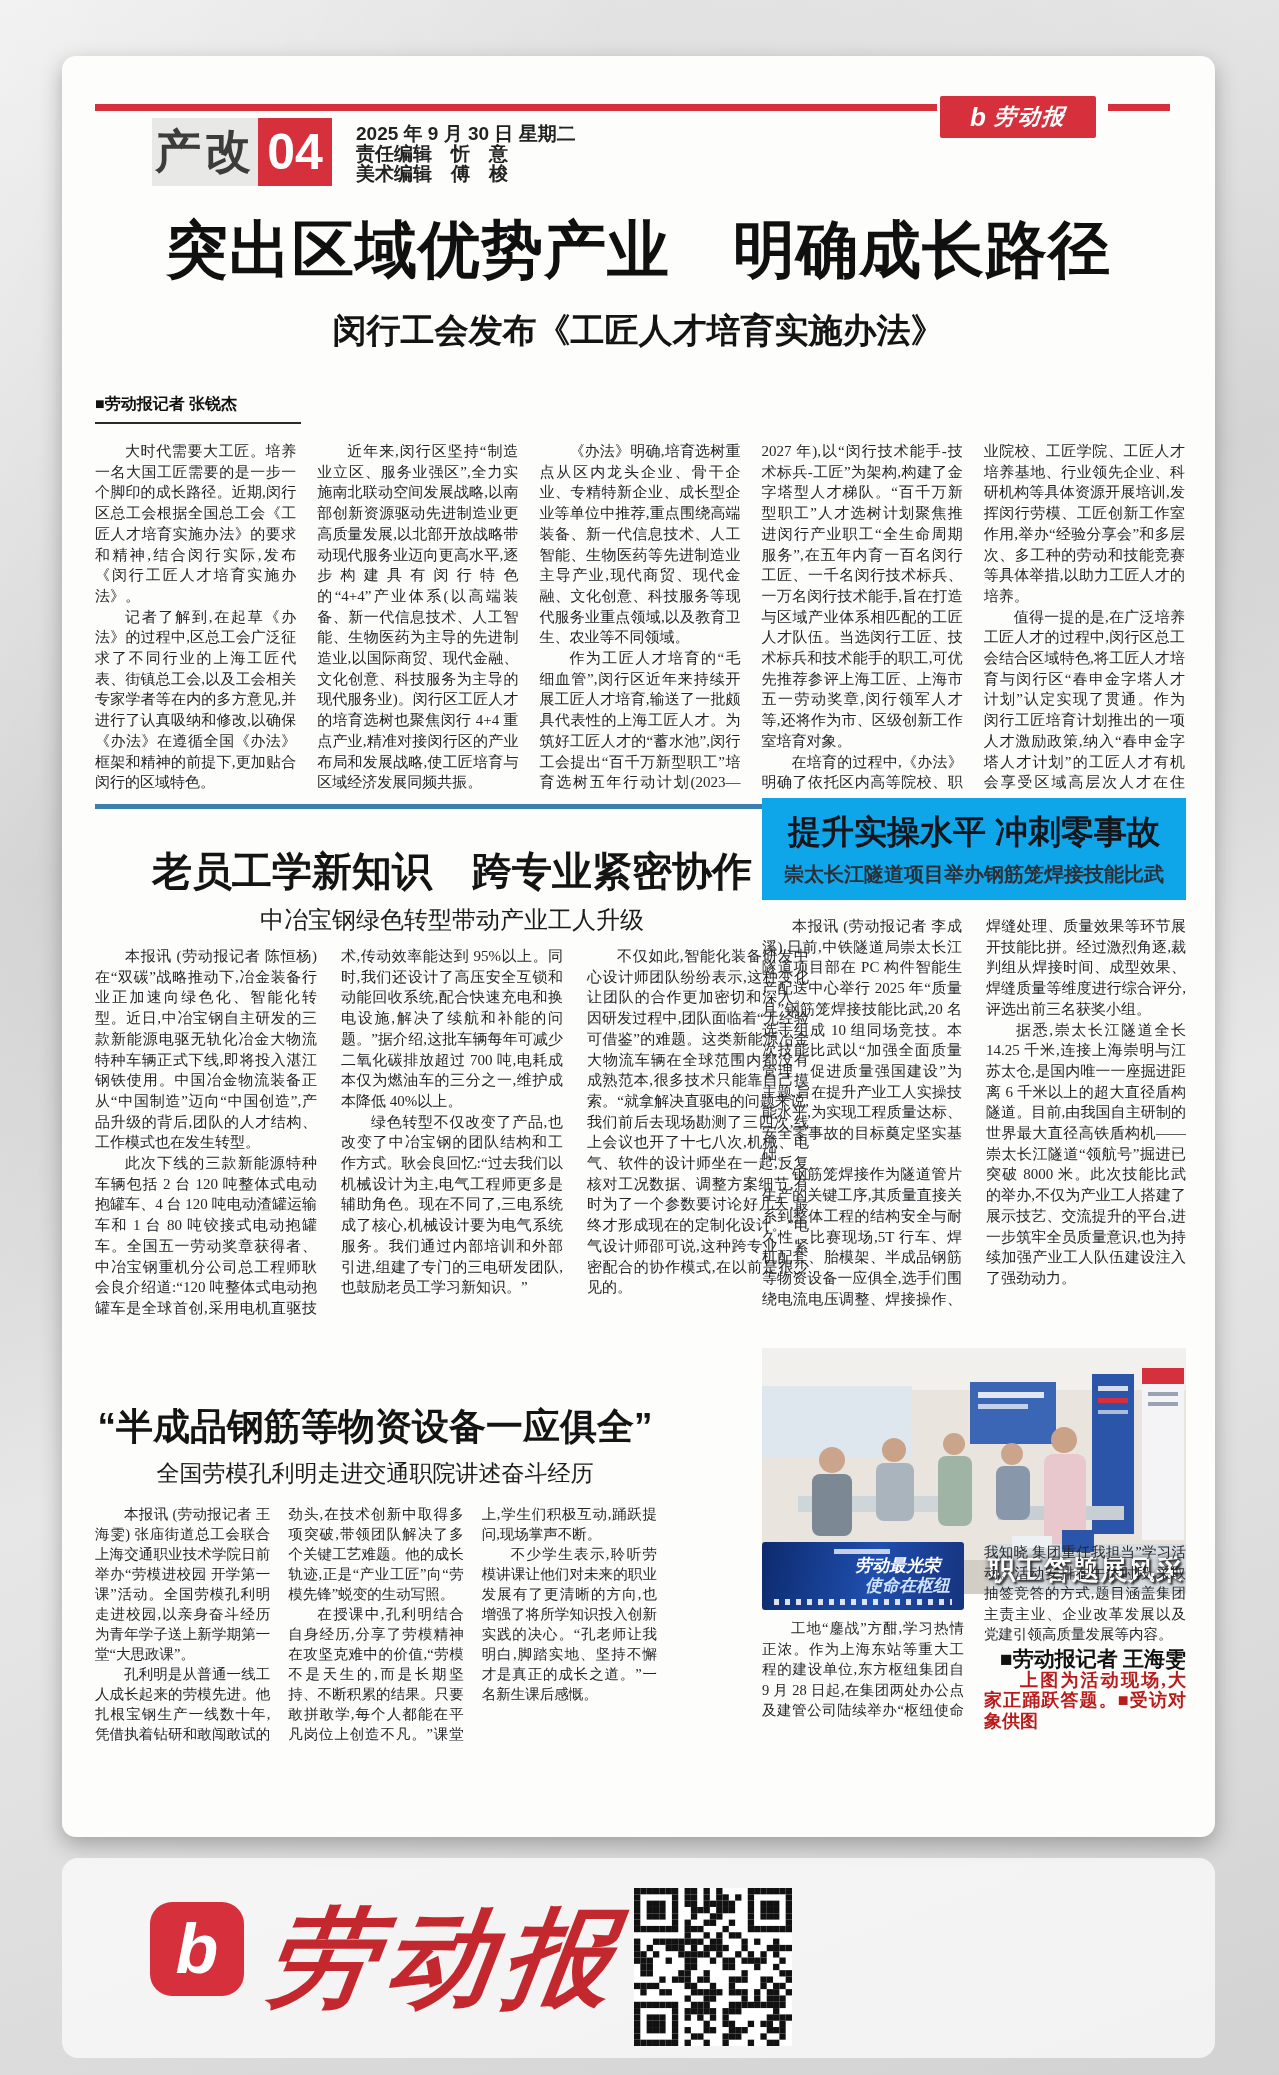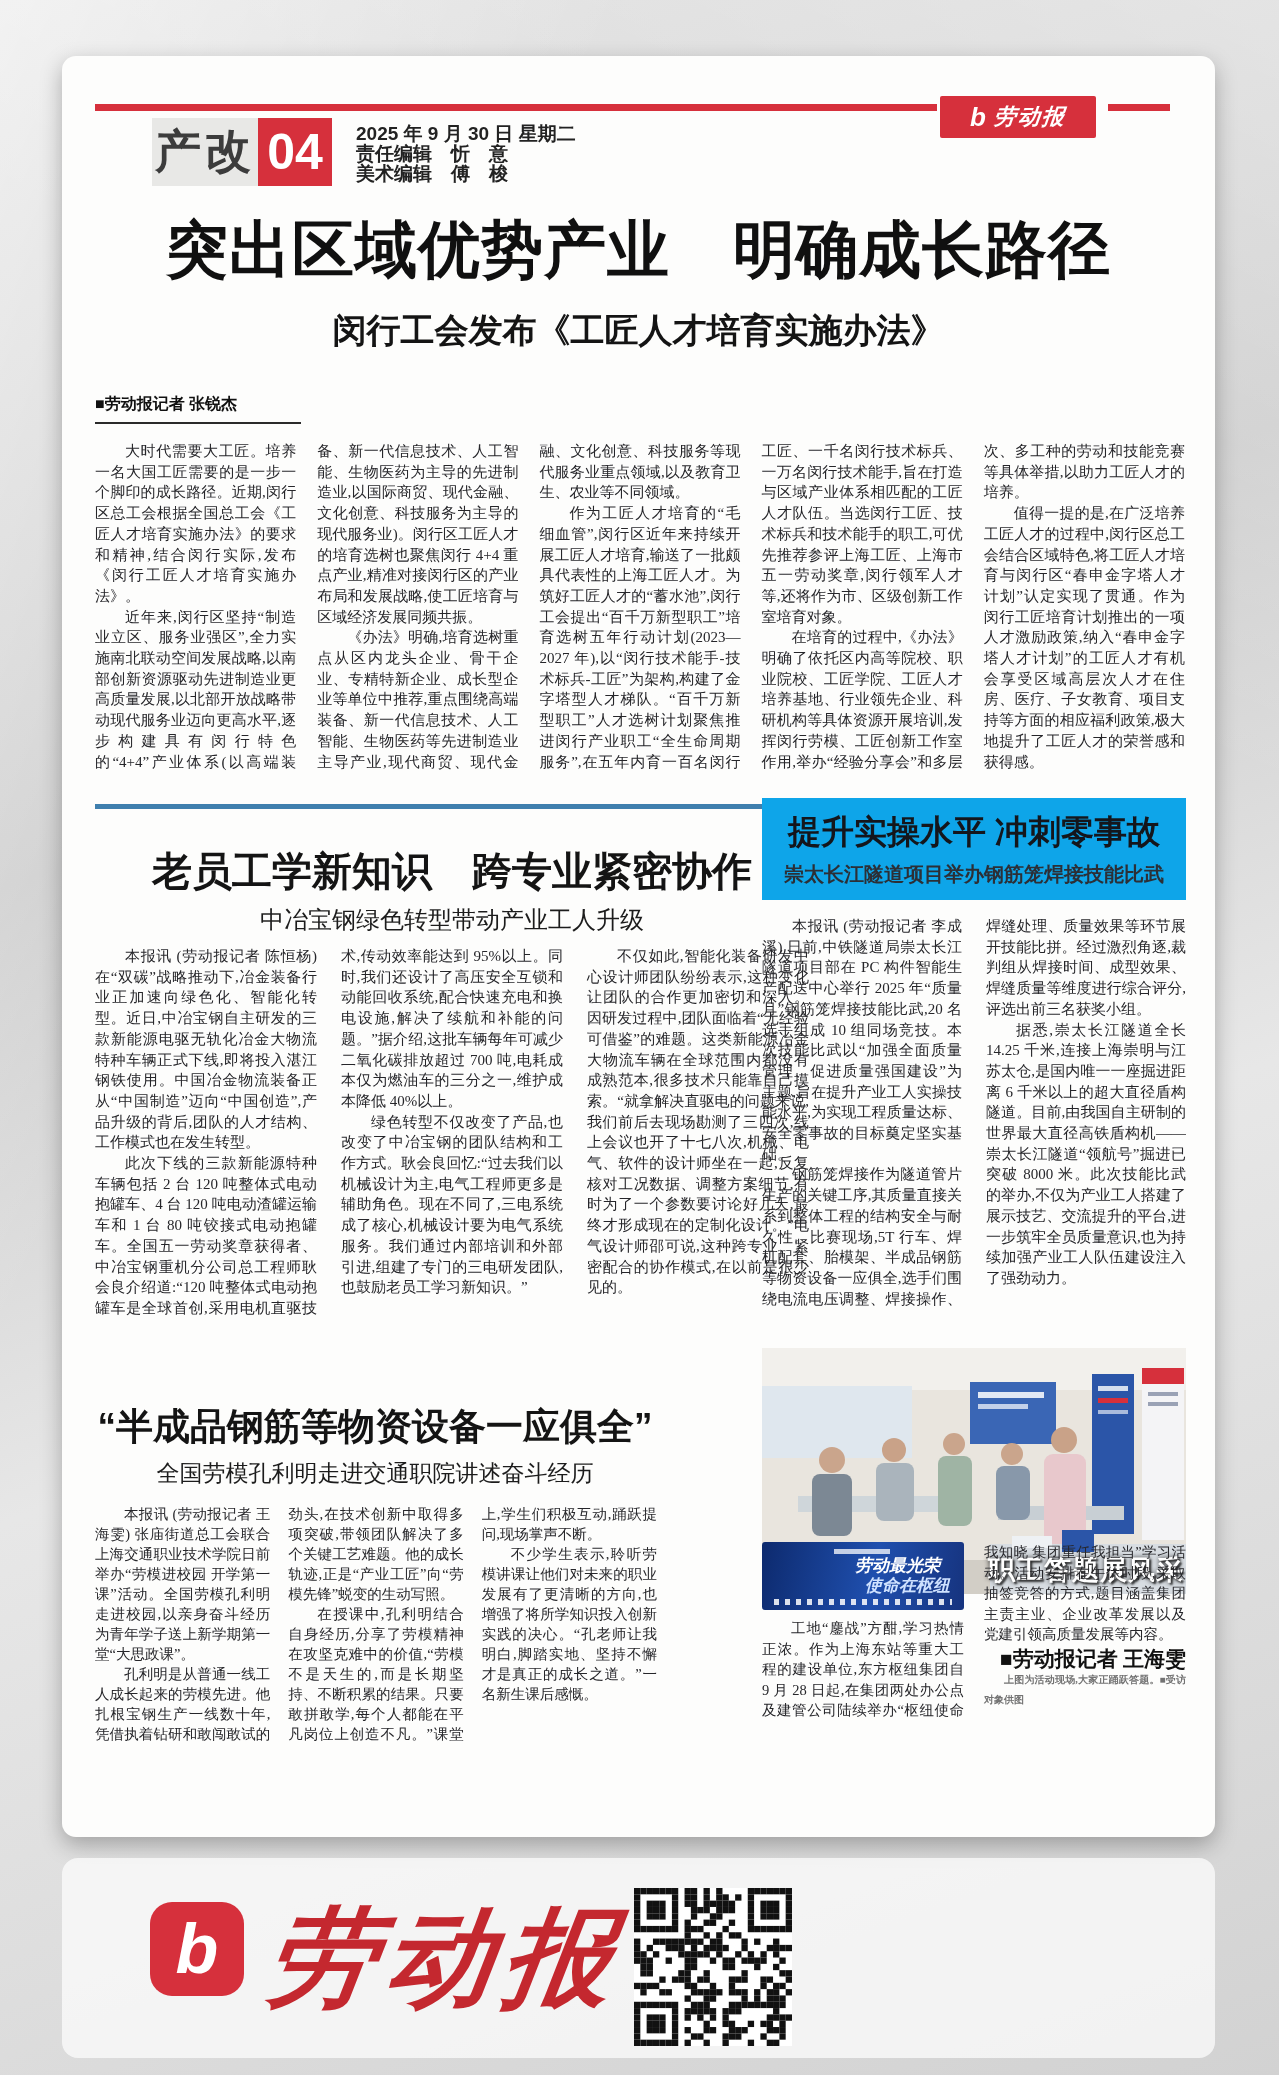--- a/index.html
+++ b/index.html
@@ -81,21 +81,21 @@
     background:linear-gradient(100deg,#0d2a6e 0%,#1f4fae 55%,#16337e 100%); position:relative; overflow:hidden; color:#fff; }
   .banner .tick{ position:absolute; top:7px; left:72px; width:56px; height:5px; background:rgba(255,255,255,.75); }
   .banner .l1{ position:absolute; top:14px; right:24px; font-family:"Liberation Sans",sans-serif;
     font-style:italic; font-weight:900; font-size:17px; }
   .banner .l2{ position:absolute; top:34px; right:14px; font-family:"Liberation Sans",sans-serif;
     font-style:italic; font-weight:900; font-size:17px; color:#cfe2ff; }
   .banner .dots{ position:absolute; bottom:5px; left:12px; right:12px; height:6px;
     background:repeating-linear-gradient(90deg, rgba(255,255,255,.85) 0 5px, rgba(255,255,255,0) 5px 11px); }
   .caption-flow p.cap{ text-indent:2em; margin:0; text-align:justify; color:#26262a; }
   .caption-flow p.rep{ margin-top:4px; text-align:right; font-weight:700; font-size:21px; color:#111; }
-  .caption-flow p.cred{ font-weight:700; font-size:10px; color:#737373; text-align:justify; text-indent:2em; }
+  .caption-flow p.cred{ font-weight:700; font-size:18px; color:#b91c1c; text-align:justify; text-indent:2em; }
   
   .footer-band{ left:62px; top:1858px; width:1153px; height:200px; background:rgba(252,252,252,.75); border-radius:16px; }
   .f-logo{ left:150px; top:1902px; width:94px; height:94px; background:#d6303c; border-radius:22px;
     display:flex; align-items:center; justify-content:center; color:#fff;
     font-family:"Liberation Sans",sans-serif; font-size:70px; font-weight:900; font-style:italic; }
   .f-brand{ left:268px; top:1886px; font-family:"Liberation Serif",serif; font-style:italic; font-weight:900;
     font-size:108px; color:#c4282f; letter-spacing:10px; transform:skewX(-8deg); }
   .f-qr{ left:634px; top:1888px; width:158px; height:158px; }
 </style>
 </head>
@@ -116,20 +116,21 @@
     <div>2025 年 9 月 30 日 星期二</div>
     <div>责任编辑　忻　意</div>
     <div>美术编辑　傅　梭</div>
   </div>
 
   <div class="abs lead-head">突出区域优势产业　明确成长路径</div>
   <div class="abs lead-sub">闵行工会发布《工匠人才培育实施办法》</div>
   <div class="abs lead-byline">■劳动报记者 张锐杰</div>
   <div class="abs bodytext lead-body">
       <p>大时代需要大工匠。培养一名大国工匠需要的是一步一个脚印的成长路径。近期,闵行区总工会根据全国总工会《工匠人才培育实施办法》的要求和精神,结合闵行实际,发布《闵行工匠人才培育实施办法》。</p>
+      <p>记者了解到,在起草《办法》的过程中,区总工会广泛征求了不同行业的上海工匠代表、街镇总工会,以及工会相关专家学者等在内的多方意见,并进行了认真吸纳和修改,以确保《办法》在遵循全国《办法》框架和精神的前提下,更加贴合闵行的区域特色。</p>
       <p>近年来,闵行区坚持“制造业立区、服务业强区”,全力实施南北联动空间发展战略,以南部创新资源驱动先进制造业更高质量发展,以北部开放战略带动现代服务业迈向更高水平,逐步构建具有闵行特色的“4+4”产业体系(以高端装备、新一代信息技术、人工智能、生物医药为主导的先进制造业,以国际商贸、现代金融、文化创意、科技服务为主导的现代服务业)。闵行区工匠人才的培育选树也聚焦闵行 4+4 重点产业,精准对接闵行区的产业布局和发展战略,使工匠培育与区域经济发展同频共振。</p>
       <p>《办法》明确,培育选树重点从区内龙头企业、骨干企业、专精特新企业、成长型企业等单位中推荐,重点围绕高端装备、新一代信息技术、人工智能、生物医药等先进制造业主导产业,现代商贸、现代金融、文化创意、科技服务等现代服务业重点领域,以及教育卫生、农业等不同领域。</p>
       <p>作为工匠人才培育的“毛细血管”,闵行区近年来持续开展工匠人才培育,输送了一批颇具代表性的上海工匠人才。为筑好工匠人才的“蓄水池”,闵行工会提出“百千万新型职工”培育选树五年行动计划(2023—2027 年),以“闵行技术能手-技术标兵-工匠”为架构,构建了金字塔型人才梯队。“百千万新型职工”人才选树计划聚焦推进闵行产业职工“全生命周期服务”,在五年内育一百名闵行工匠、一千名闵行技术标兵、一万名闵行技术能手,旨在打造与区域产业体系相匹配的工匠人才队伍。当选闵行工匠、技术标兵和技术能手的职工,可优先推荐参评上海工匠、上海市五一劳动奖章,闵行领军人才等,还将作为市、区级创新工作室培育对象。</p>
       <p>在培育的过程中,《办法》明确了依托区内高等院校、职业院校、工匠学院、工匠人才培养基地、行业领先企业、科研机构等具体资源开展培训,发挥闵行劳模、工匠创新工作室作用,举办“经验分享会”和多层次、多工种的劳动和技能竞赛等具体举措,以助力工匠人才的培养。</p>
       <p>值得一提的是,在广泛培养工匠人才的过程中,闵行区总工会结合区域特色,将工匠人才培育与闵行区“春申金字塔人才计划”认定实现了贯通。作为闵行工匠培育计划推出的一项人才激励政策,纳入“春申金字塔人才计划”的工匠人才有机会享受区域高层次人才在住房、医疗、子女教育、项目支持等方面的相应福利政策,极大地提升了工匠人才的荣誉感和获得感。</p>
     </div>
 
   <div class="abs rule-blue"></div>
 
   <div class="abs a2-head">老员工学新知识　跨专业紧密协作</div>

